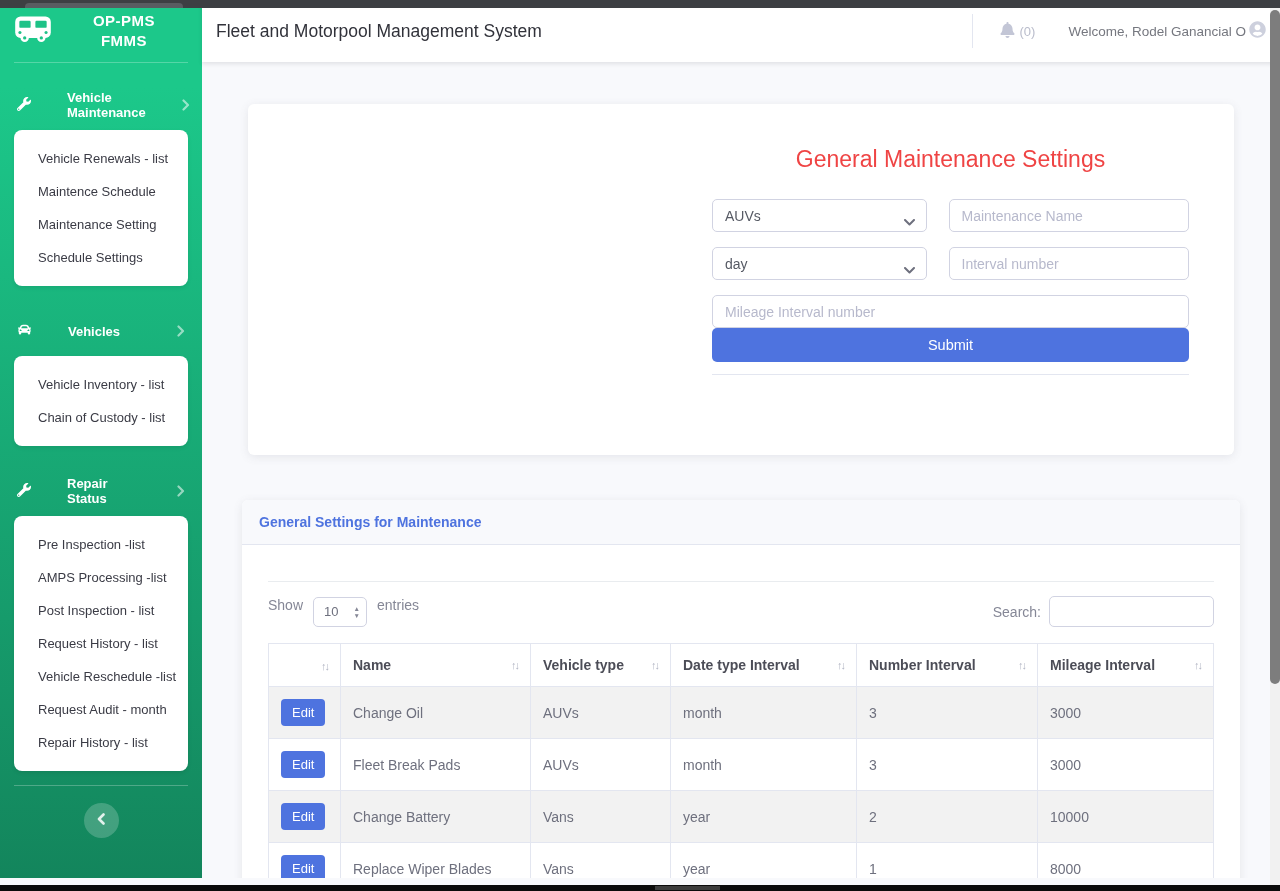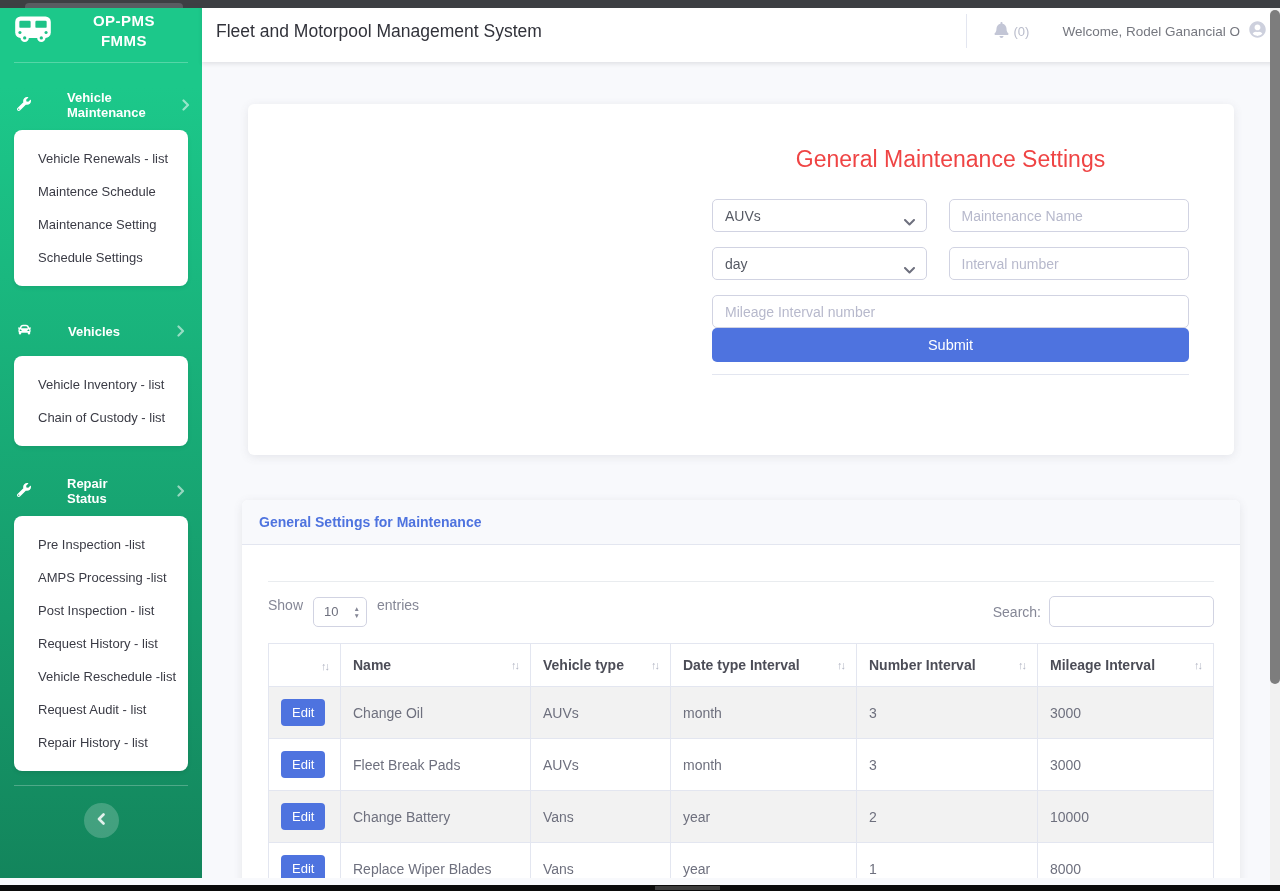--- a/index.html
+++ b/index.html
@@ -28,21 +28,21 @@
   .collapse-row { display:flex; justify-content:center; margin-top:17px; }
   .collapse-btn { width:35px; height:35px; border-radius:50%; background:rgba(255,255,255,.2); border:none; display:flex; align-items:center; justify-content:center; cursor:pointer; }
 
   
   .main { flex:1; display:flex; flex-direction:column; min-width:0; }
   .topbar { height:62px; background:#fff; box-shadow:0 2px 4px rgba(58,59,69,.12); display:flex; align-items:center; padding:0 14px 0 14px; position:relative; z-index:2; flex-shrink:0; }
   .topbar-title { font-size:17.5px; color:#31323a; }
   .topbar-right { margin-left:auto; display:flex; align-items:center; }
   .topbar-sep { width:1px; height:34px; background:#e3e6f0; margin-right:27px; }
   .bell-group { display:flex; align-items:center; gap:5px; color:#b9bccb; font-size:13px; margin-right:33px; cursor:pointer; }
-  .account-group { display:flex; align-items:center; gap:9px; cursor:pointer; }
+  .account-group { display:flex; align-items:center; gap:3px; cursor:pointer; }
   .welcome { font-size:13.5px; color:#75777f; }
 
   .content { flex:1; background:#f8f9fc; overflow:hidden; position:relative; }
 
   
   .card1 { width:986px; margin:42px auto 0; background:#fff; border-radius:6px; box-shadow:0 2px 10px rgba(90,92,105,.12); height:351px; position:relative; }
   .form-wrap { position:absolute; top:0; right:45px; width:477px; padding-top:42px; }
   .form-title { text-align:center; font-size:23px; font-weight:400; color:#ef4444; margin-bottom:26px; }
   .form-row { display:flex; gap:22px; margin-bottom:15px; }
   .select-wrap { position:relative; flex:1; }
@@ -162,21 +162,21 @@
             <path d="M1.5 1.5 6 6l-4.5 4.5"></path>
           </svg>
       </span>
     </div>
     <div class="submenu">
       <div class="submenu-item">Pre Inspection -list</div>
       <div class="submenu-item">AMPS Processing -list</div>
       <div class="submenu-item">Post Inspection - list</div>
       <div class="submenu-item">Request History - list</div>
       <div class="submenu-item">Vehicle Reschedule -list</div>
-      <div class="submenu-item">Request Audit - list</div>
+      <div class="submenu-item">Request Audit - month</div>
       <div class="submenu-item">Repair History - list</div>
     </div>
 
     <hr class="sidebar-divider" style="margin-top:14px;">
     <div class="collapse-row">
       <button class="collapse-btn">
         <span>
           <svg width="8" height="12" viewBox="0 0 8 12" fill="none" stroke="rgba(255,255,255,.85)" stroke-width="2.6" stroke-linecap="round" stroke-linejoin="round">
               <path d="M6.5 1.5 2 6l4.5 4.5"></path>
             </svg>

